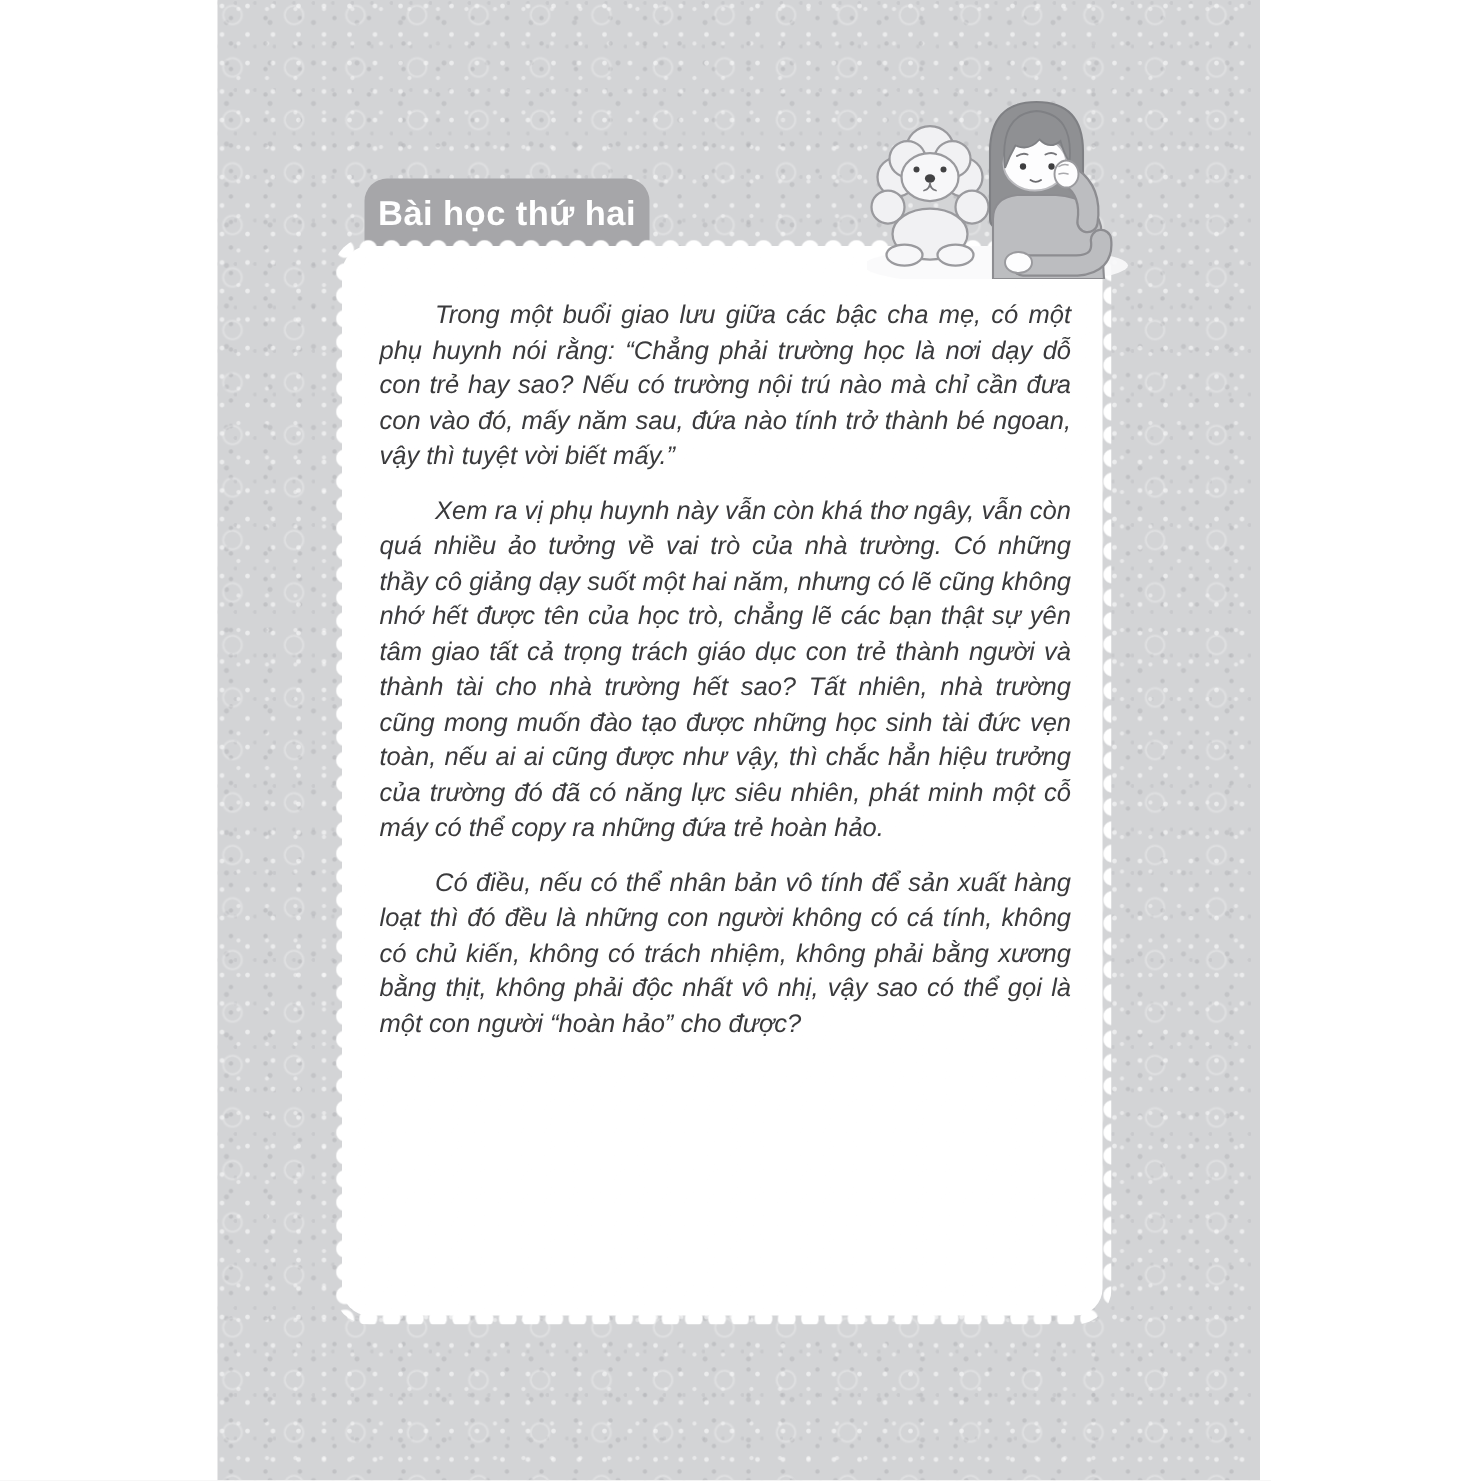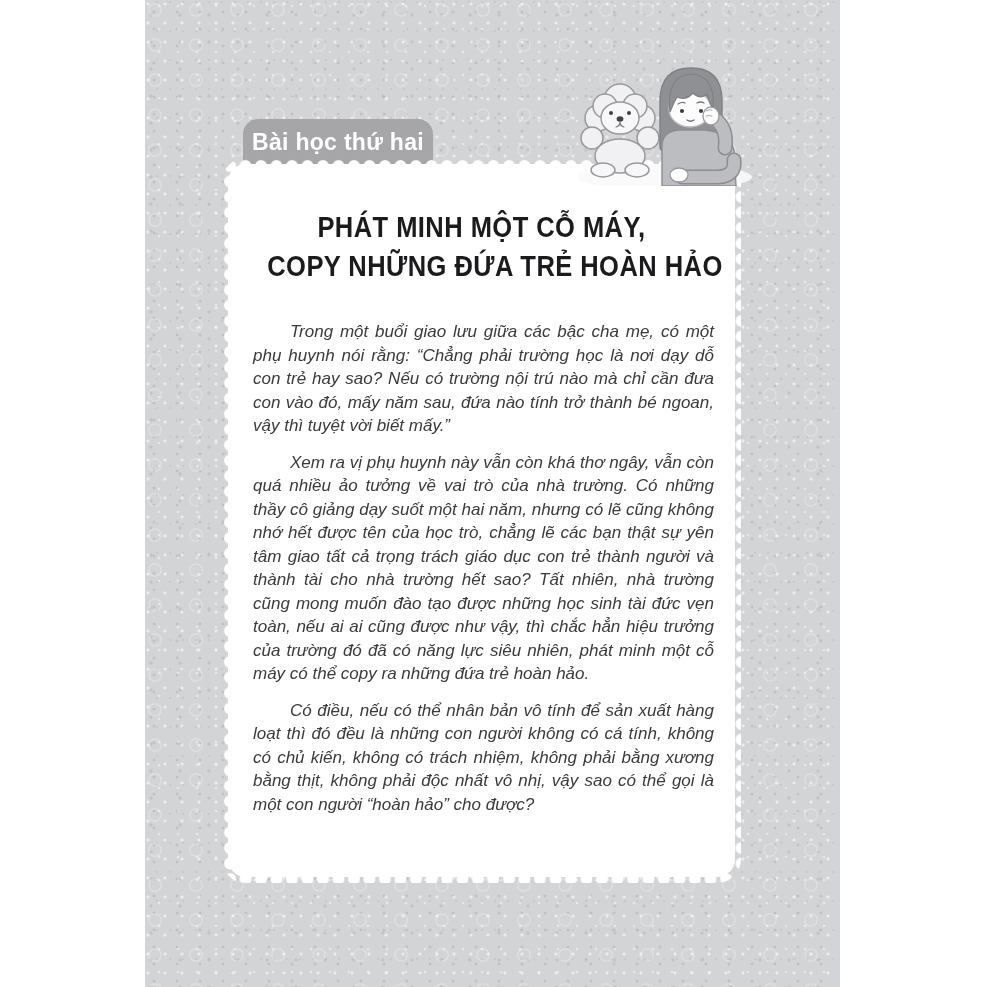--- a/index.html
+++ b/index.html
@@ -56,24 +56,20 @@
 
 <div class="stage">
 
   <div class="scan-bg"></div>
 
   <div class="lesson-tab">
     <span class="lesson-tab-label">Bài học thứ hai</span>
   </div>
 
   <div class="card">
-    <h1 class="title">
-      <span class="title-line">PHÁT MINH MỘT CỖ MÁY,</span>
-      <span class="title-line">COPY NHỮNG ĐỨA TRẺ HOÀN HẢO</span>
-    </h1>
     <div class="text-block">
       <p class="para">Trong một buổi giao lưu giữa các bậc cha mẹ, có một phụ huynh nói rằng: “Chẳng phải trường học là nơi dạy dỗ con trẻ hay sao? Nếu có trường nội trú nào mà chỉ cần đưa con vào đó, mấy năm sau, đứa nào tính trở thành bé ngoan, vậy thì tuyệt vời biết mấy.”</p>
       <p class="para">Xem ra vị phụ huynh này vẫn còn khá thơ ngây, vẫn còn quá nhiều ảo tưởng về vai trò của nhà trường. Có những thầy cô giảng dạy suốt một hai năm, nhưng có lẽ cũng không nhớ hết được tên của học trò, chẳng lẽ các bạn thật sự yên tâm giao tất cả trọng trách giáo dục con trẻ thành người và thành tài cho nhà trường hết sao? Tất nhiên, nhà trường cũng mong muốn đào tạo được những học sinh tài đức vẹn toàn, nếu ai ai cũng được như vậy, thì chắc hẳn hiệu trưởng của trường đó đã có năng lực siêu nhiên, phát minh một cỗ máy có thể copy ra những đứa trẻ hoàn hảo.</p>
       <p class="para">Có điều, nếu có thể nhân bản vô tính để sản xuất hàng loạt thì đó đều là những con người không có cá tính, không có chủ kiến, không có trách nhiệm, không phải bằng xương bằng thịt, không phải độc nhất vô nhị, vậy sao có thể gọi là một con người “hoàn hảo” cho được?</p>
     </div>
   </div>
 
   <div class="illustration">
     <svg width="178" height="130" viewBox="0 0 178 130" xmlns="http://www.w3.org/2000/svg">
 

